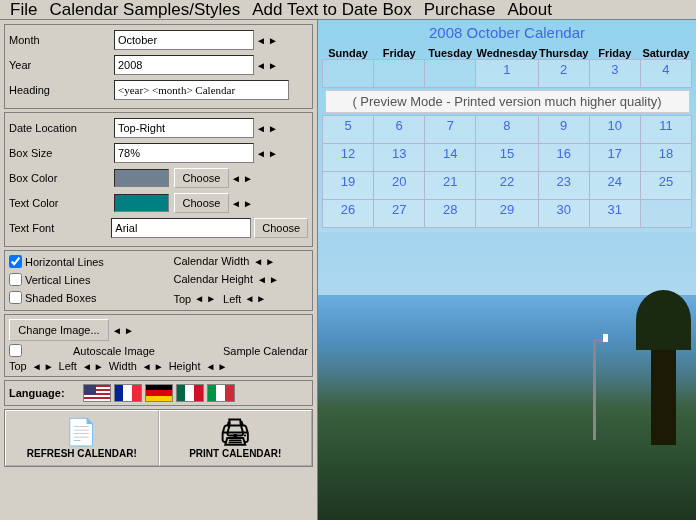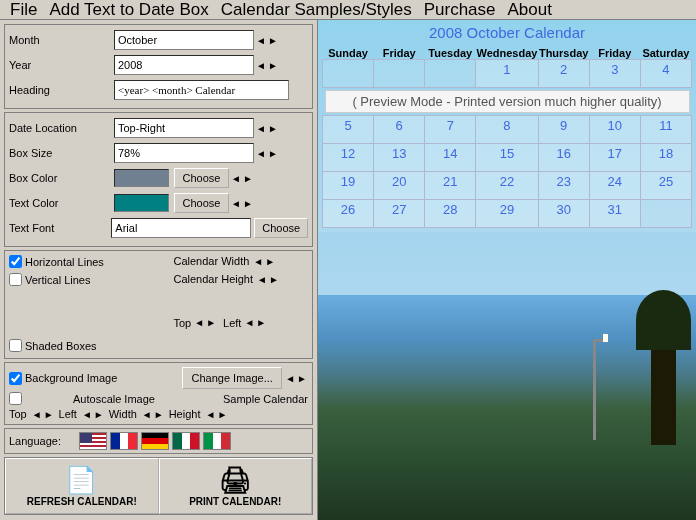--- a/index.html
+++ b/index.html
@@ -29,21 +29,21 @@
     
     .color-swatch { width: 55px; height: 18px; border: 1px inset #808080; margin-right: 2px; }
     
     
     .checkbox-row { display: flex; align-items: center; margin-bottom: 2px; }
     .checkbox-label { margin-left: 3px; font-size: 11px; }
     .right-label { margin-left: 15px; font-size: 11px; }
     
     
     .language-bar { display: flex; align-items: center; padding: 3px 4px; background: #d4d0c8; border: 1px solid #808080; margin-bottom: 3px; }
-    .lang-label { font-size: 11px; font-weight: normal; margin-right: 18px; }
+    .lang-label { font-size: 11px; font-weight: bold; margin-right: 18px; }
     .flag { width: 28px; height: 18px; margin-right: 3px; cursor: pointer; border: 1px solid #808080; display: inline-block; }
     
     
     .bottom-bar { display: flex; height: 58px; background: #d4d0c8; border: 1px solid #808080; }
     .bottom-btn { flex: 1; display: flex; flex-direction: column; align-items: center; justify-content: center; cursor: pointer; border: 1px outset #fff; background: #d4d0c8; font-size: 10px; font-weight: bold; text-transform: uppercase; }
     
     
     .cal-container { padding: 4px; }
     .cal-title { text-align: center; font-size: 15px; color: #4169e1; margin-bottom: 6px; font-family: Arial; }
     .cal-grid { width: 100%; border-collapse: collapse; }
@@ -51,22 +51,22 @@
     .cal-day-empty { border: 1px solid #b0b8d0; background: rgba(255,255,255,0.15); }
 
     .arrow-btn { background: none; border: none; cursor: pointer; font-size: 10px; color: #000; padding: 0 1px; }
     .arrow-group { display: flex; flex-direction: row; margin-left: 1px; }
   </style>
 </head>
 <body>
 
 <div class="menubar">
   <span class="menubar-item">File</span>
+  <span class="menubar-item">Calendar Samples/Styles</span>
   <span class="menubar-item">Add Text to Date Box</span>
-  <span class="menubar-item">Calendar Samples/Styles</span>
   <span class="menubar-item">Purchase</span>
   <span class="menubar-item">About</span>
 </div>
 
 <div class="main-container">
 
   <div class="left-panel">
 
     <div class="form-section">
 
@@ -170,21 +170,21 @@
           <div class="checkbox-row">
             <span class="right-label">Calendar Height</span>
             <div class="arrow-group" style="margin-left:3px;">
               <button class="arrow-btn">◄</button>
               <button class="arrow-btn">►</button>
             </div>
           </div>
         </div>
       </div>
       <div style="display:flex;">
-        <div style="flex:1;margin-top:48px;">
+        <div style="flex:1;">
           <div class="checkbox-row">
             <input type="checkbox" style="">
             <span class="checkbox-label">Shaded Boxes</span>
           </div>
         </div>
         <div style="flex:1; display:flex; align-items:center;">
           <span style="font-size:11px; margin-left:15px;">Top</span>
           <div class="arrow-group" style="margin-left:2px;">
             <button class="arrow-btn">◄</button>
             <button class="arrow-btn">►</button>
@@ -193,24 +193,20 @@
           <div class="arrow-group" style="margin-left:2px;">
             <button class="arrow-btn">◄</button>
             <button class="arrow-btn">►</button>
           </div>
         </div>
       </div>
     </div>
 
     <div class="form-section">
       <div style="display:flex; align-items:center; margin-bottom:3px;">
-        <div style="display:flex; align-items:center; flex:1;">
-          <input type="checkbox" checked="" style="">
-          <span style="margin-left:3px; font-size:11px;">Background Image</span>
-        </div>
         <button style="width:100px; height:22px; background:#d4d0c8; border: 1px outset #fff; font-size:11px; cursor:pointer;">Change Image...</button>
         <div class="arrow-group" style="margin-left:2px;">
           <button class="arrow-btn">◄</button>
           <button class="arrow-btn">►</button>
         </div>
       </div>
       <div style="display:flex; align-items:center;">
         <div style="display:flex; align-items:center; flex:1;gap:48px;">
           <input type="checkbox" style="">
           <span style="margin-left:3px; font-size:11px;">Autoscale Image</span>

